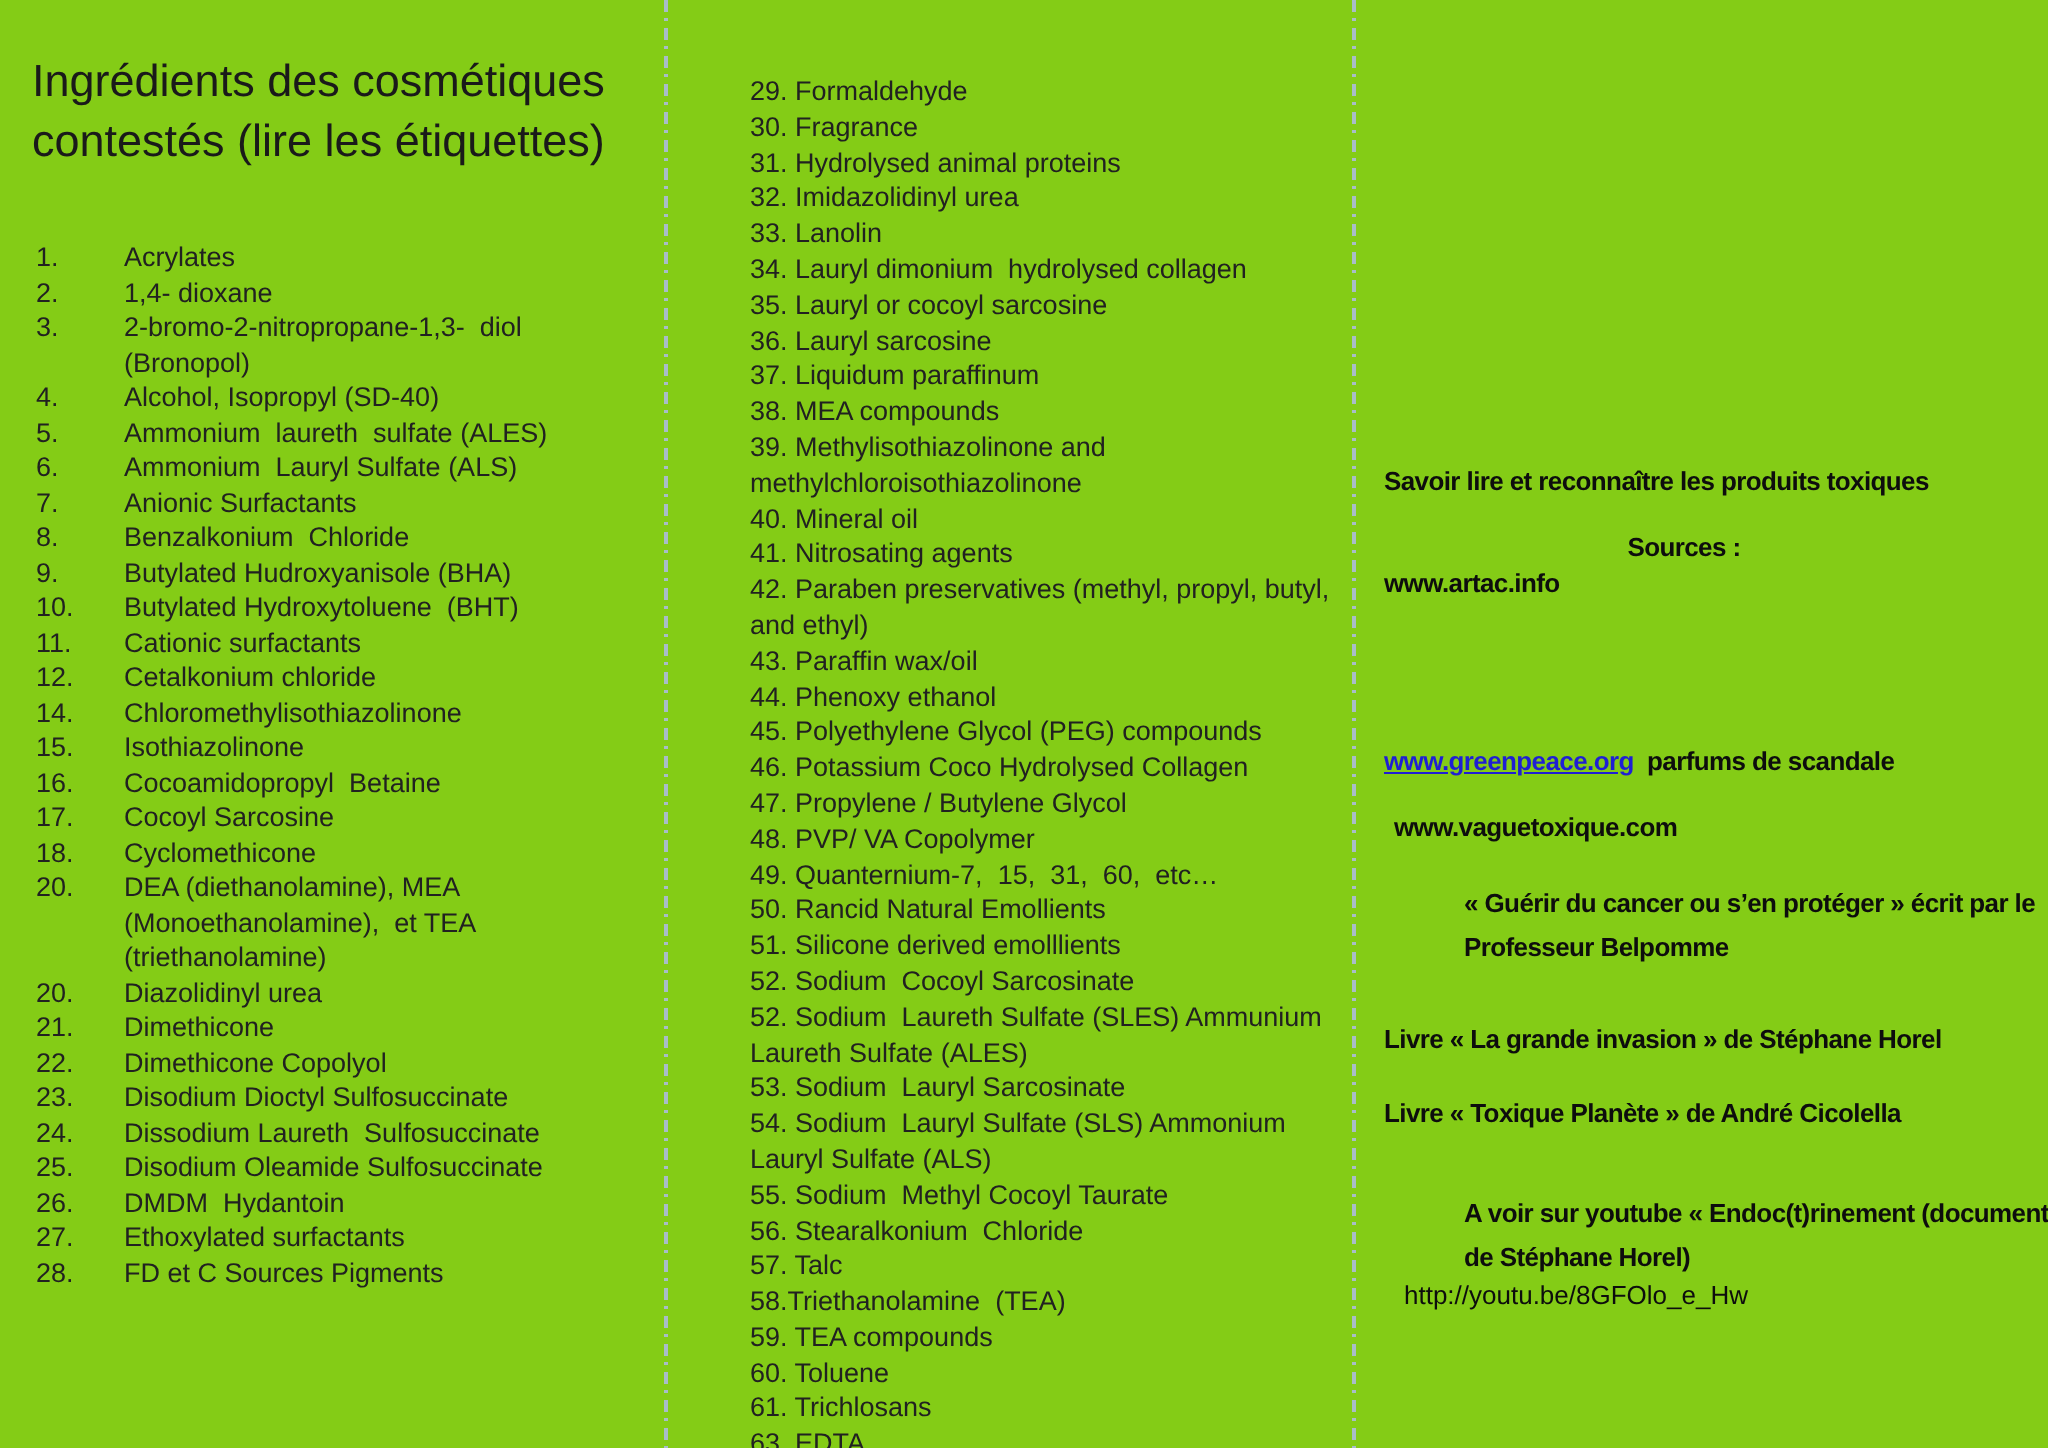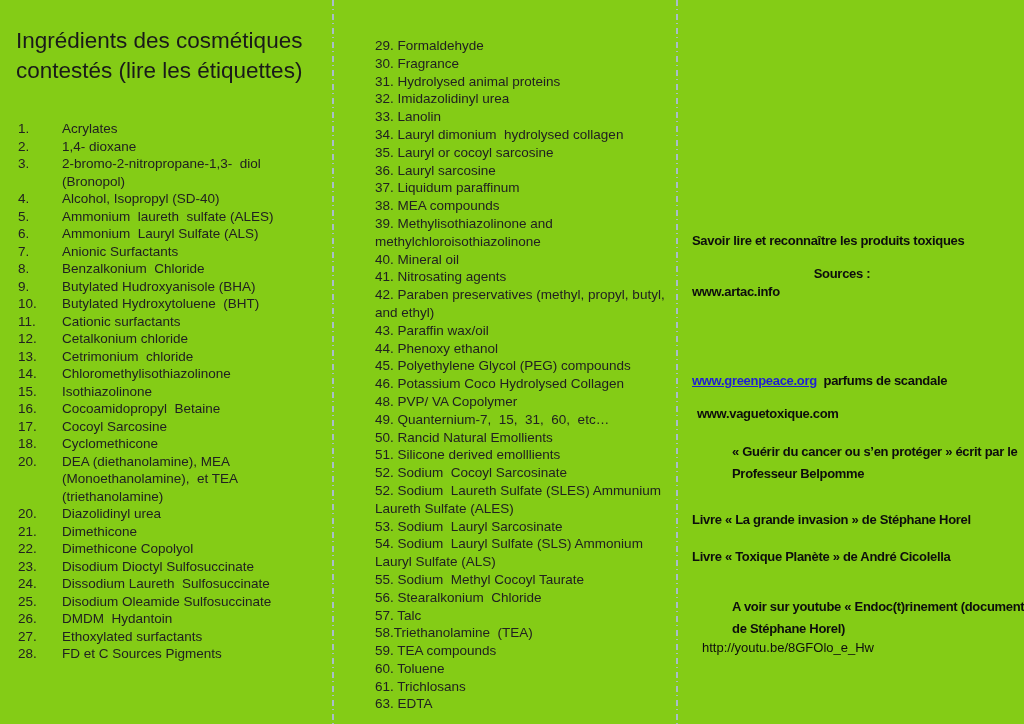--- a/index.html
+++ b/index.html
@@ -118,24 +118,20 @@
       <div class="litem">
         <span class="num">11.</span>
         <span class="txt">Cationic surfactants</span>
       </div>
 
       <div class="litem">
         <span class="num">12.</span>
         <span class="txt">Cetalkonium chloride</span>
       </div>
 
-      <div class="litem">
-        <span class="num">13.</span>
-        <span class="txt">Cetrimonium  chloride</span>
-      </div>
 
       <div class="litem">
         <span class="num">14.</span>
         <span class="txt">Chloromethylisothiazolinone</span>
       </div>
 
       <div class="litem">
         <span class="num">15.</span>
         <span class="txt">Isothiazolinone</span>
       </div>
@@ -237,20 +233,21 @@
       <div class="mitem">42. Paraben preservatives (methyl, propyl, butyl, and ethyl)</div>
 
       <div class="mitem">43. Paraffin wax/oil</div>
 
       <div class="mitem">44. Phenoxy ethanol</div>
 
       <div class="mitem">45. Polyethylene Glycol (PEG) compounds</div>
 
       <div class="mitem">46. Potassium Coco Hydrolysed Collagen</div>
 
+      <div class="mitem">47. Propylene / Butylene Glycol</div>
 
       <div class="mitem">48. PVP/ VA Copolymer</div>
 
       <div class="mitem">49. Quanternium-7,  15,  31,  60,  etc…</div>
 
       <div class="mitem">50. Rancid Natural Emollients</div>
 
       <div class="mitem">51. Silicone derived emolllients</div>
 
       <div class="mitem">52. Sodium  Cocoyl Sarcosinate</div>

